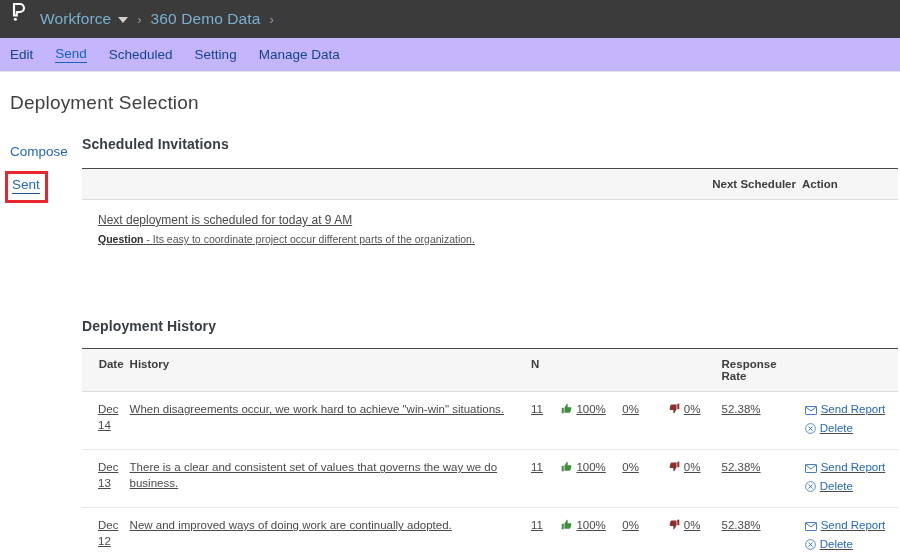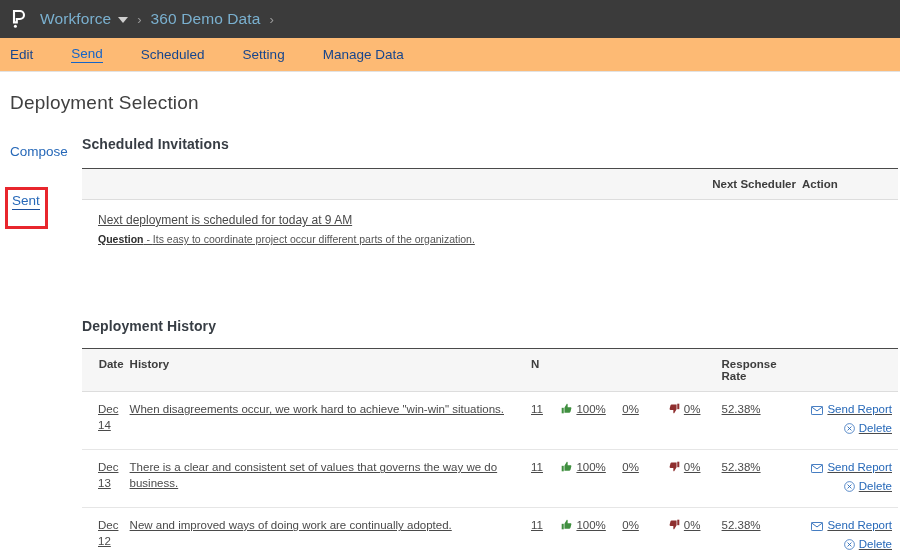--- a/index.html
+++ b/index.html
@@ -9,21 +9,20 @@
     background: #ffffff;
     font-family: "Liberation Sans", sans-serif;
     overflow: hidden;
   }
 
   
   .topbar {
     height: 38px;
     background: #3b3b3b;
     display: flex;
-    align-items: center;
     padding: 0 0 0 8px;
   }
   .logo-mark {
     width: 22px; height: 24px;
     display: flex; align-items: center; justify-content: center;
     color: #ffffff;
     font-size: 19px;
     font-weight: bold;
     font-family: "DejaVu Sans", sans-serif;
     line-height: 1;
@@ -49,25 +48,25 @@
   }
   .crumb-sep {
     color: #9a9a9a;
     font-size: 13px;
     margin: 0 9px;
   }
 
   
   .navbar {
     height: 34px;
-    background: #fdba74;
+    background: #c4b5fd;
     display: flex;
     align-items: center;
     padding-left: 10px;
-    gap: 38px;
+    gap: 22px;
     border-bottom: 1px solid #e2e2e2;
   }
   .nav-item {
     font-size: 13.5px;
     color: #16458d;
     text-decoration: none;
     padding-bottom: 1px;
     white-space: nowrap;
     cursor: pointer;
   }
@@ -99,30 +98,30 @@
     flex: 0 0 82px;
     padding-left: 10px;
     padding-top: 6px;
   }
   .subnav-link {
     display: inline-block;
     font-size: 13.5px;
     color: #2668b8;
     text-decoration: none;
     cursor: pointer;
-    margin-bottom: 28px;
+    margin-bottom: 12px;
   }
   .subnav-link.active {
     border-bottom: 1px solid #1b4f9c;
     padding-bottom: 1px;
   }
   .annot-box {
     display: inline-block;
     border: 3px solid #e8262d;
-    padding: 1px 5px 16px 4px;
+    padding: 1px 5px 6px 4px;
     margin-left: -5px;
   }
 
   
   .main {
     flex: 1 1 auto;
     padding-right: 2px;
   }
   .section-title {
     font-size: 14px;
@@ -175,21 +174,21 @@
   .sched-line2 b { color: #2f2f2f; }
 
   
   .col-date { width: 46px; }
   .col-subj { width: 396px; }
   .col-n    { width: 30px; }
   .col-pos  { width: 60px; }
   .col-neu  { width: 46px; }
   .col-neg  { width: 52px; }
   .col-rr   { width: 82px; }
-  .col-act  { width: 92px; text-align: right; }
+  .col-act  { width: 92px; }
 
   .thumb {
     display: inline-block;
     vertical-align: -1px;
     margin-right: 4px;
   }
   .icon-inline { vertical-align: -2px; margin-right: 4px; }
 
   .act-link {
     display: block;

